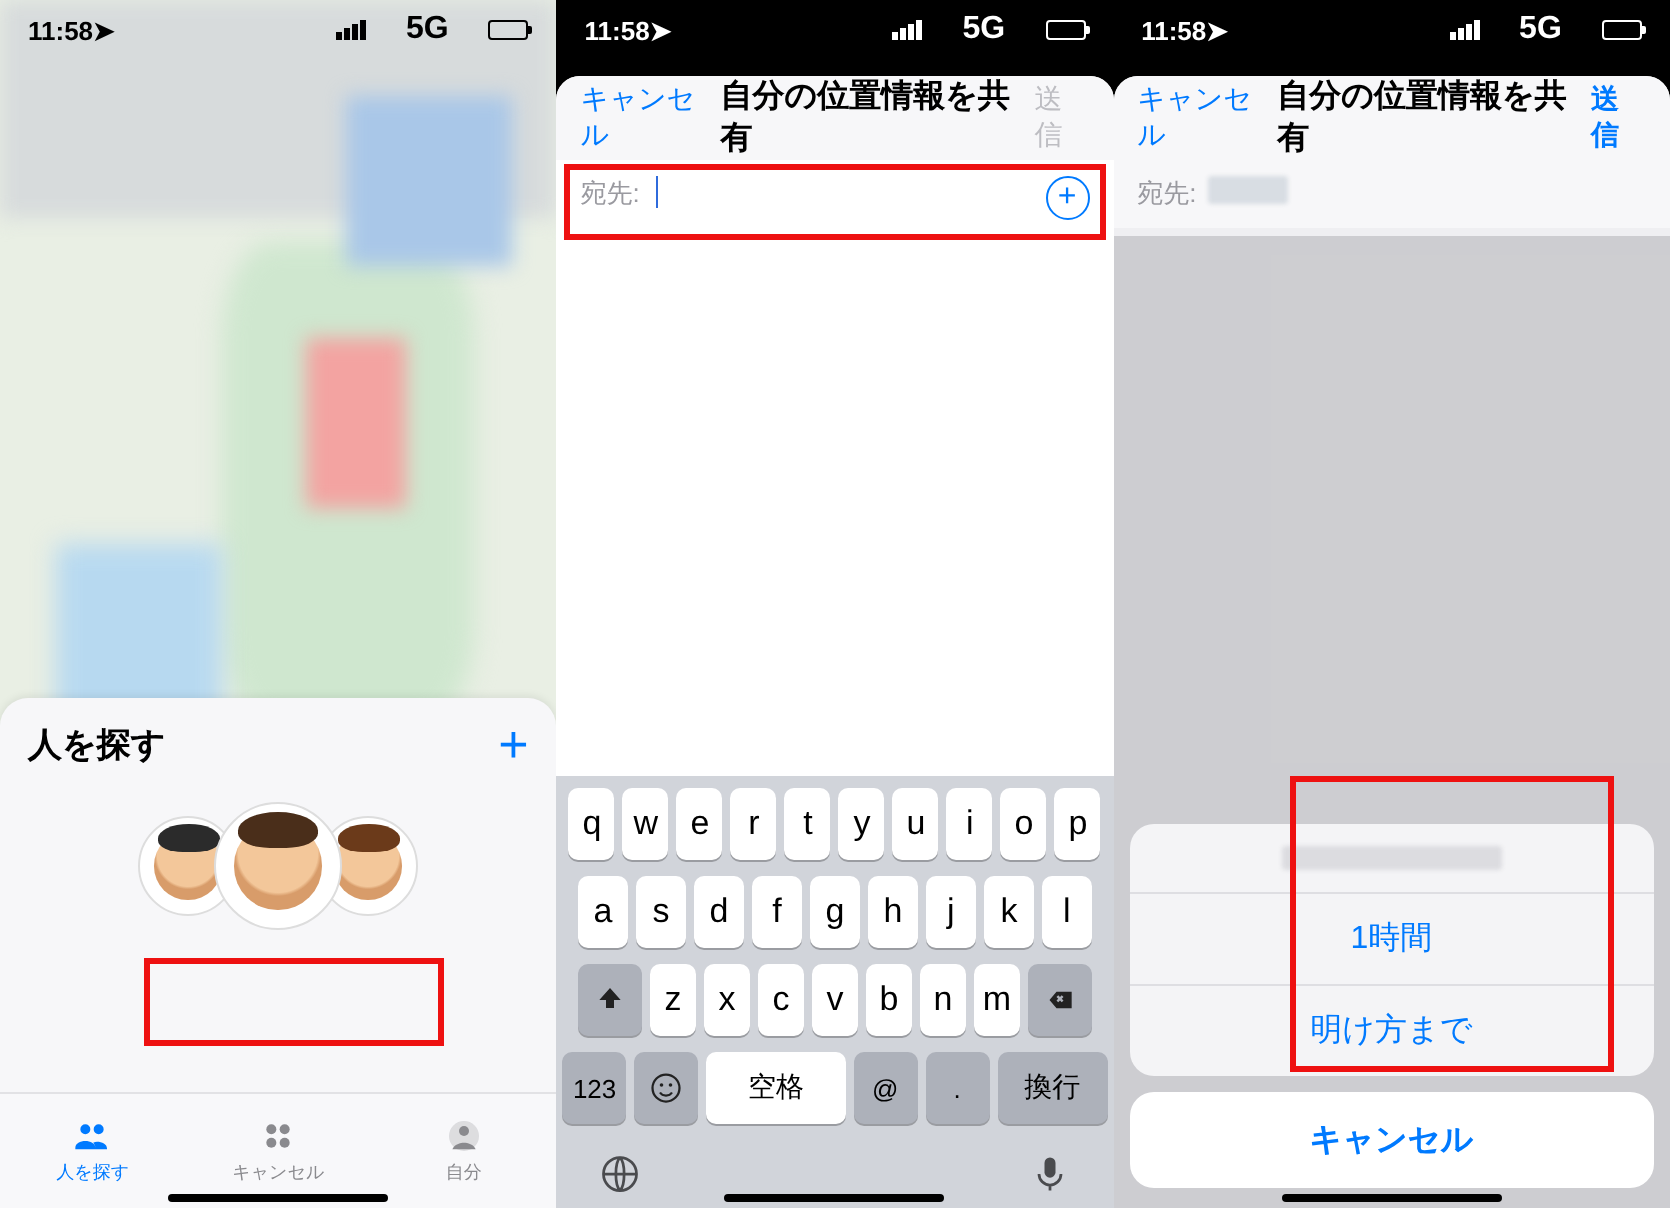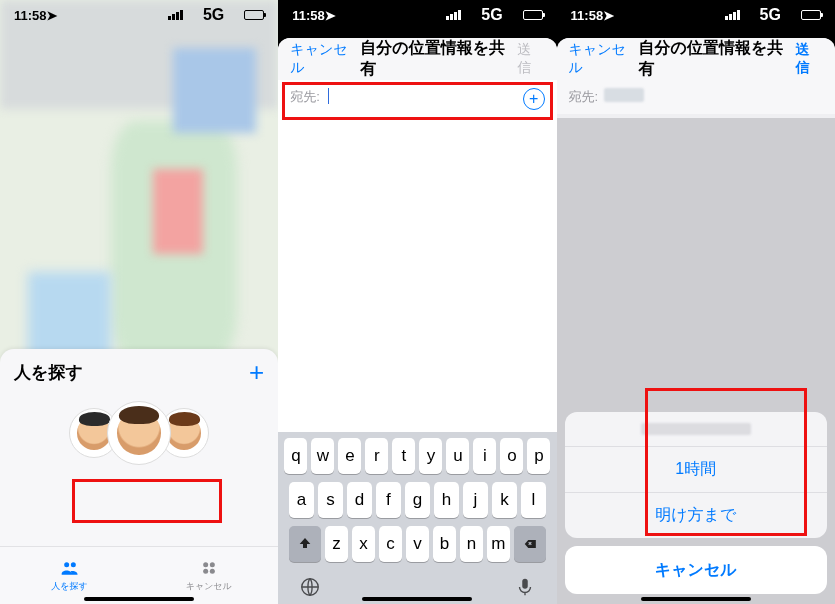--- a/index.html
+++ b/index.html
@@ -136,20 +136,28 @@
       </div>
       <div class="tab">
         <svg viewBox="0 0 24 24">
             <circle cx="8" cy="8" r="3" fill="currentColor"></circle>
             <circle cx="16" cy="8" r="3" fill="currentColor"></circle>
             <circle cx="8" cy="16" r="3" fill="currentColor"></circle>
             <circle cx="16" cy="16" r="3" fill="currentColor"></circle>
           </svg>
         <span>キャンセル</span>
       </div>
+      <div class="tab">
+        <svg viewBox="0 0 24 24">
+            <circle cx="12" cy="12" r="9" fill="currentColor" opacity=".25"></circle>
+            <circle cx="12" cy="9" r="3" fill="currentColor"></circle>
+            <path fill="currentColor" d="M5 20c1-3 5-4 7-4s6 1 7 4"></path>
+          </svg>
+        <span>自分</span>
+      </div>
     </div>
   </div>
   <div class="home-ind"></div>
 </div>
 
 <div class="phone p2">
   <div class="statusbar">
     <span>11:58</span>
     <span class="loc-arrow">➤</span>
     <span style="flex:1"></span>
@@ -208,20 +216,35 @@
               <path fill="#222" d="M12 3l8 9h-5v6H9v-6H4z"></path>
             </svg>
         </div>
         <div id="krow3" style="display:contents;"><div class="key">z</div><div class="key">x</div><div class="key">c</div><div class="key">v</div><div class="key">b</div><div class="key">n</div><div class="key">m</div></div>
         <div class="key wide">
           <svg width="18" height="14" viewBox="0 0 24 24">
               <path fill="#222" d="M22 5H9L3 12l6 7h13V5zm-8.5 9L12 12.5 10.5 14 9 12.5 10.5 11 9 9.5 10.5 8 12 9.5 13.5 8 15 9.5 13.5 11 15 12.5z"></path>
             </svg>
         </div>
       </div>
+      <div class="krow">
+        <div class="key fn">123</div>
+        <div class="key fn">
+          <svg width="18" height="18" viewBox="0 0 24 24">
+              <circle cx="12" cy="12" r="9" fill="none" stroke="#222" stroke-width="1.5"></circle>
+              <circle cx="9" cy="10" r="1.2" fill="#222"></circle>
+              <circle cx="15" cy="10" r="1.2" fill="#222"></circle>
+              <path d="M8 15c1 1.5 2.5 2 4 2s3-.5 4-2" stroke="#222" stroke-width="1.5" fill="none"></path>
+            </svg>
+        </div>
+        <div class="key space" style="font-size:14px;">空格</div>
+        <div class="key fn">@</div>
+        <div class="key fn">.</div>
+        <div class="key ret">換行</div>
+      </div>
       <div class="kbd-bottom">
         <svg class="globe" viewBox="0 0 24 24">
             <circle cx="12" cy="12" r="9" fill="none" stroke="currentColor" stroke-width="1.5"></circle>
             <path d="M3 12h18M12 3c3 3 3 15 0 18M12 3c-3 3-3 15 0 18" stroke="currentColor" stroke-width="1.5" fill="none"></path>
           </svg>
         <svg class="mic" viewBox="0 0 24 24">
             <rect x="9" y="3" width="6" height="11" rx="3" fill="currentColor"></rect>
             <path d="M6 12a6 6 0 0012 0M12 18v3" stroke="currentColor" stroke-width="1.5" fill="none"></path>
           </svg>
       </div>

